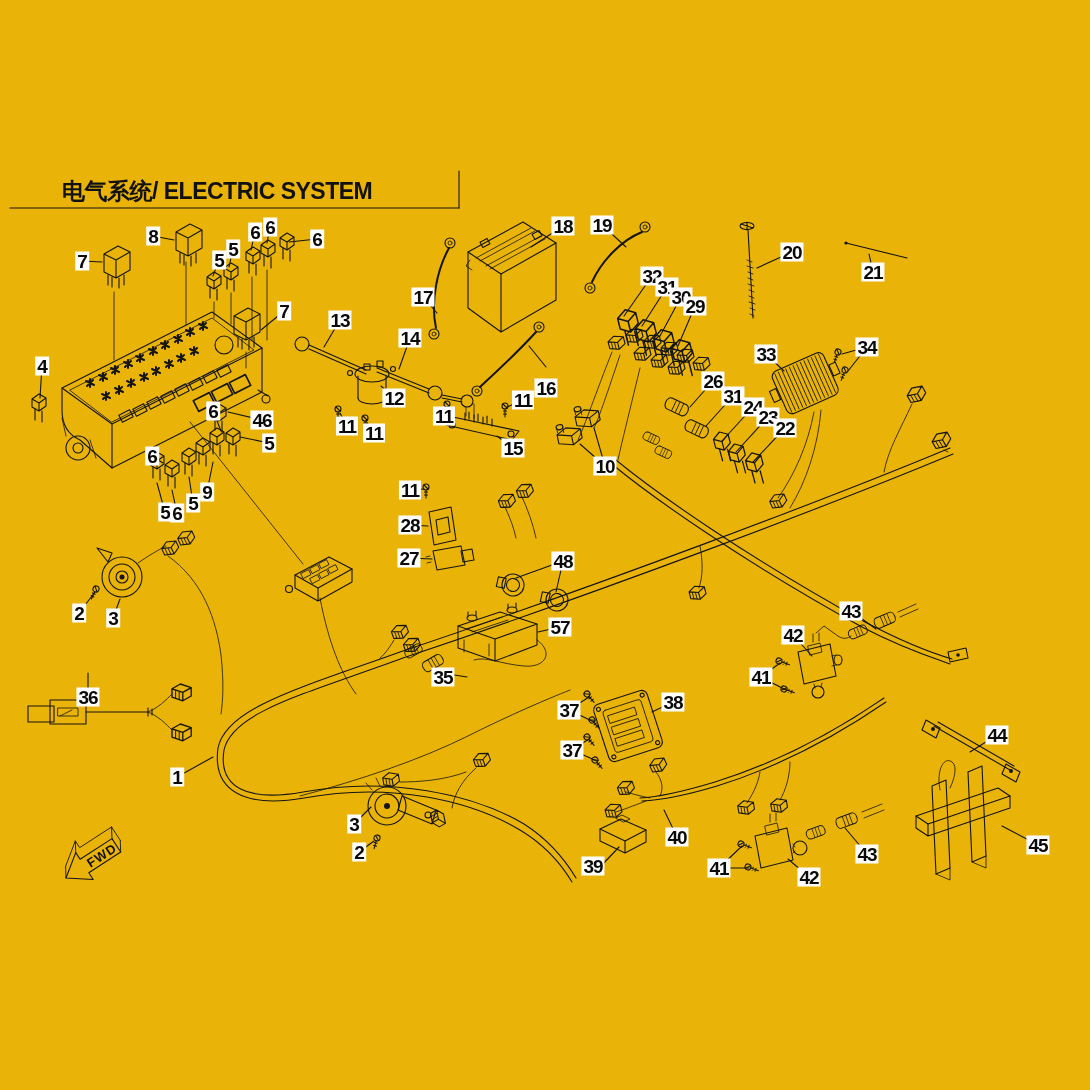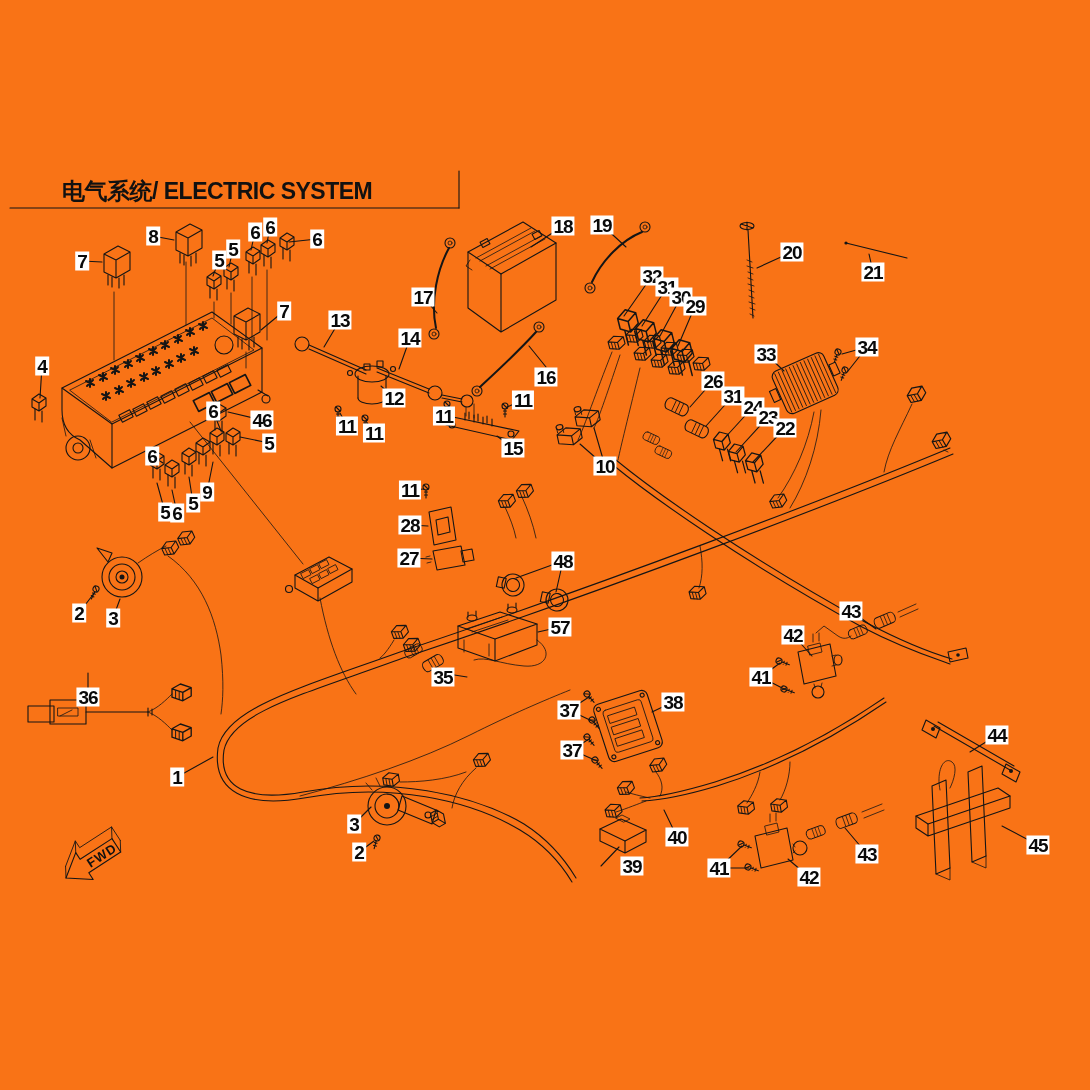--- a/index.html
+++ b/index.html
@@ -1,16 +1,16 @@
 <!DOCTYPE html>
 <html><head>
 <meta charset="utf-8">
 <style>
   html,body{margin:0;padding:0;background:#fff;}
-  .stage{position:relative;width:1090px;height:1090px;background:#f97316;overflow:hidden;
+  .stage{position:relative;width:1090px;height:1090px;background:#eab308;overflow:hidden;
          font-family:"Liberation Sans", sans-serif;}
   .title-block{position:absolute;left:62px;top:176px;font-size:23px;font-weight:bold;
                color:#111;letter-spacing:-0.5px;white-space:nowrap;z-index:4;}
   svg.art{position:absolute;left:0;top:0;z-index:1;}
   svg.art *{stroke:#151515;fill:none;stroke-width:1.1;stroke-linecap:round;stroke-linejoin:round;}
   svg.art .fill{fill:#151515;stroke:none;}
   svg.art .thin{stroke-width:0.8;}
   svg.art .thick{stroke-width:2;}
   svg.art text{fill:#111;stroke:none;font-family:"Liberation Sans",sans-serif;font-weight:bold;}
   #callout-layer{position:absolute;inset:0;z-index:3;}
@@ -551,21 +551,21 @@
       <span class="callout" style="left: 733px; top: 396px;">31</span>
       <span class="callout" style="left: 753px; top: 407px;">24</span>
       <span class="callout" style="left: 768px; top: 417px;">23</span>
       <span class="callout" style="left: 785px; top: 428px;">22</span>
       <span class="callout" style="left: 394px; top: 398px;">12</span>
       <span class="callout" style="left: 347px; top: 426px;">11</span>
       <span class="callout" style="left: 374px; top: 433px;">11</span>
       <span class="callout" style="left: 444px; top: 416px;">11</span>
       <span class="callout" style="left: 523px; top: 400px;">11</span>
       <span class="callout" style="left: 513px; top: 448px;">15</span>
-      <span class="callout" style="left: 546px; top: 377px;">16</span>
+      <span class="callout" style="left: 546px; top: 388px;">16</span>
       <span class="callout" style="left: 605px; top: 466px;">10</span>
       <span class="callout" style="left: 262px; top: 420px;">46</span>
       <span class="callout" style="left: 269px; top: 443px;">5</span>
       <span class="callout" style="left: 213px; top: 411px;">6</span>
       <span class="callout" style="left: 152px; top: 456px;">6</span>
       <span class="callout" style="left: 207px; top: 492px;">9</span>
       <span class="callout" style="left: 165px; top: 512px;">5</span>
       <span class="callout" style="left: 177px; top: 513px;">6</span>
       <span class="callout" style="left: 193px; top: 503px;">5</span>
       <span class="callout" style="left: 79px; top: 613px;">2</span>
@@ -576,21 +576,21 @@
       <span class="callout" style="left: 410px; top: 525px;">28</span>
       <span class="callout" style="left: 409px; top: 558px;">27</span>
       <span class="callout" style="left: 563px; top: 561px;">48</span>
       <span class="callout" style="left: 560px; top: 627px;">57</span>
       <span class="callout" style="left: 443px; top: 677px;">35</span>
       <span class="callout" style="left: 569px; top: 710px;">37</span>
       <span class="callout" style="left: 673px; top: 702px;">38</span>
       <span class="callout" style="left: 572px; top: 750px;">37</span>
       <span class="callout" style="left: 354px; top: 824px;">3</span>
       <span class="callout" style="left: 359px; top: 852px;">2</span>
-      <span class="callout" style="left: 632px; top: 866px;">39</span>
+      <span class="callout" style="left: 593px; top: 866px;">39</span>
       <span class="callout" style="left: 677px; top: 837px;">40</span>
       <span class="callout" style="left: 761px; top: 677px;">41</span>
       <span class="callout" style="left: 793px; top: 635px;">42</span>
       <span class="callout" style="left: 851px; top: 611px;">43</span>
       <span class="callout" style="left: 997px; top: 735px;">44</span>
       <span class="callout" style="left: 719px; top: 868px;">41</span>
       <span class="callout" style="left: 809px; top: 877px;">42</span>
       <span class="callout" style="left: 867px; top: 854px;">43</span>
       <span class="callout" style="left: 1038px; top: 845px;">45</span>
     </div>

